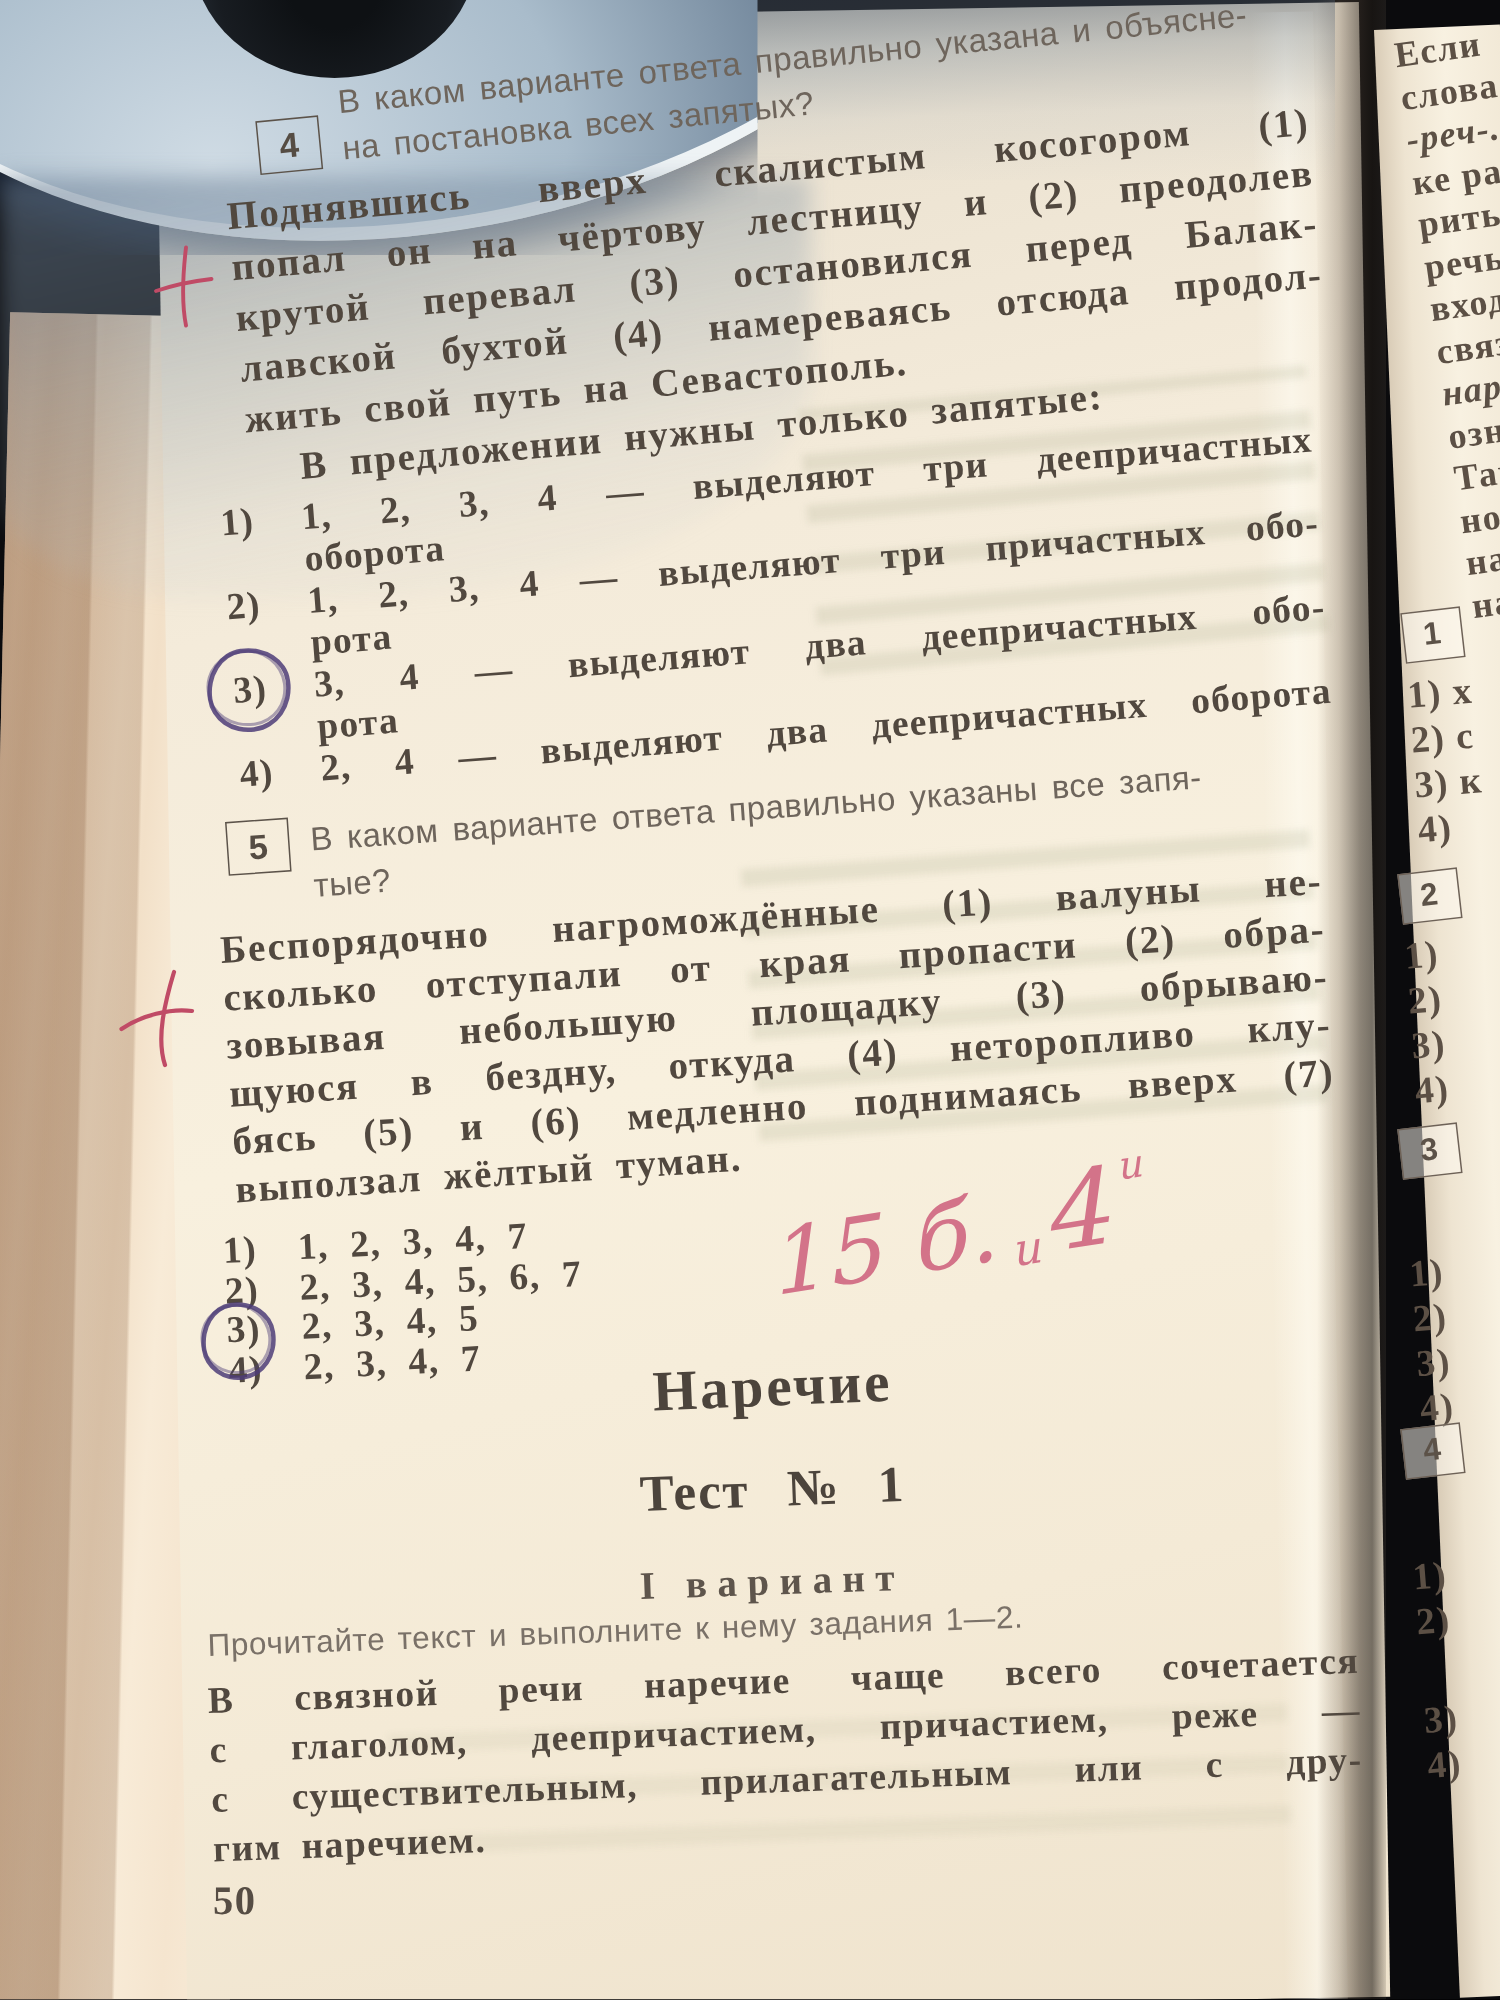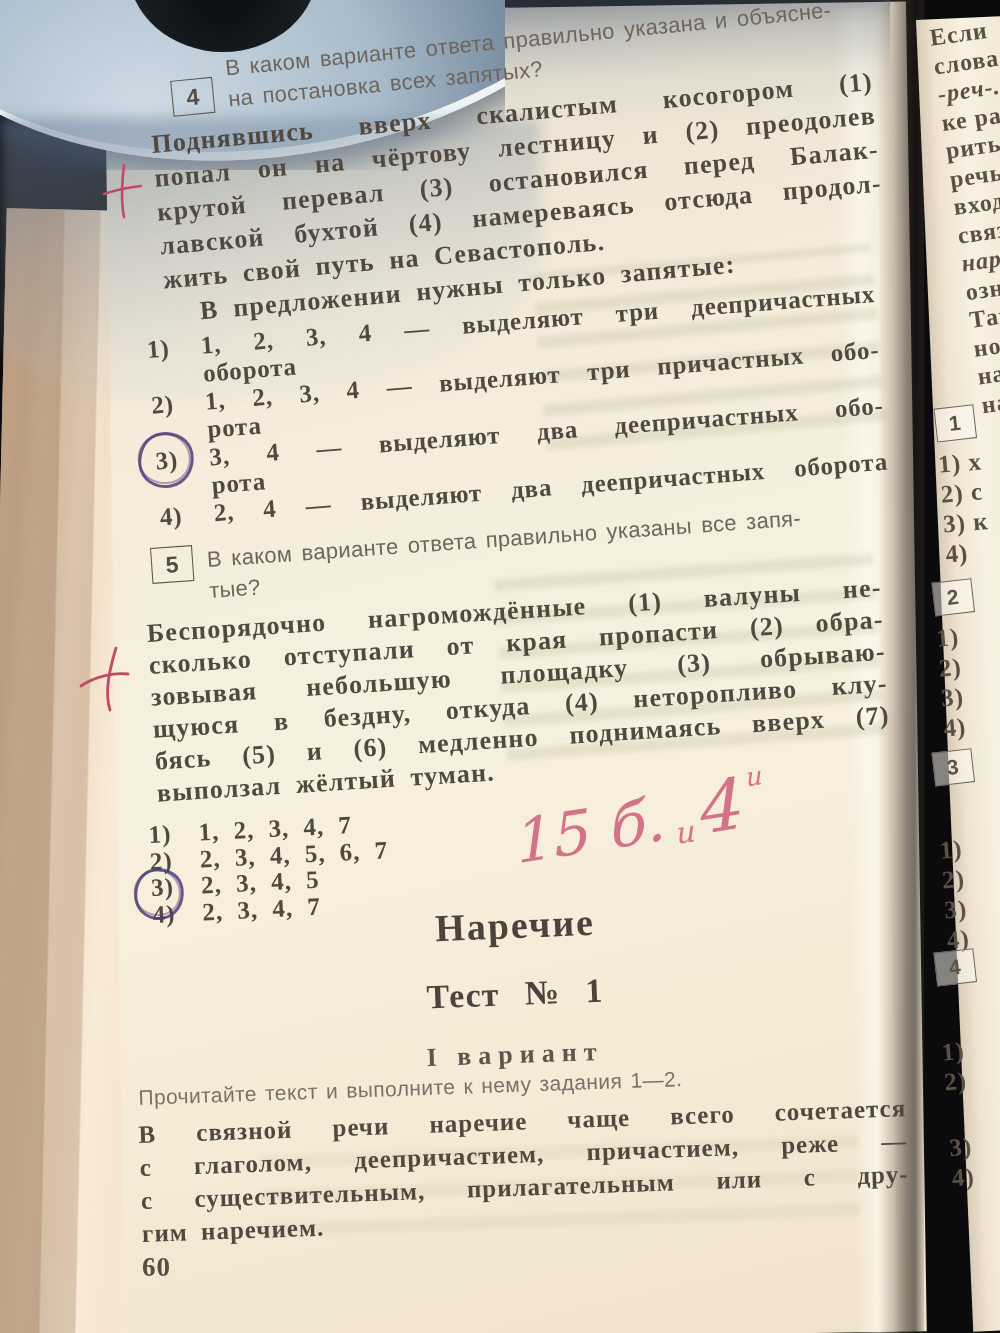--- a/index.html
+++ b/index.html
@@ -207,21 +207,21 @@
   <div class="abs h-variant ser" style="left:150px;top:1040px;width:730px;transform:rotate(-2deg);">I вариант</div>
   <div class="abs instr sans" style="left:138px;top:1086px;width:762px;transform:rotate(-2deg);">Прочитайте текст и выполните к нему задания 1—2.</div>
 
   <div class="abs intro ser" style="left:138px;top:1118px;width:768px;transform:rotate(-2deg);">
     <div class="jline">В связной речи наречие чаще всего сочетается</div>
     <div class="jline">с глаголом, деепричастием, причастием, реже —</div>
     <div class="jline">с существительным, прилагательным или с дру-</div>
     <div class="lline">гим наречием.</div>
   </div>
 
-  <div class="abs pnum ser" style="left:142px;top:1252px;">60</div>
+  <div class="abs pnum ser" style="left:142px;top:1252px;">50</div>
 
   <div class="abs ink-circle" style="left:138px;top:432px;width:50px;height:50px;"></div>
   <div class="abs ink-circle" style="left:134px;top:868px;width:44px;height:46px;"></div>
 
   <svg class="abs" style="left:100px;top:162px;" width="44" height="58" viewBox="0 0 44 58">
     <path d="M24 3 C 22 20, 21 40, 24 55" stroke="#c04b66" stroke-width="2.6" fill="none" stroke-linecap="round"></path>
     <path d="M4 32 C 16 28, 32 25, 41 24" stroke="#c04b66" stroke-width="2.6" fill="none" stroke-linecap="round"></path>
   </svg>
   <svg class="abs" style="left:76px;top:644px;" width="56" height="70" viewBox="0 0 56 70">
     <path d="M40 4 C 34 24, 28 48, 34 66" stroke="#c04b66" stroke-width="2.8" fill="none" stroke-linecap="round"></path>

